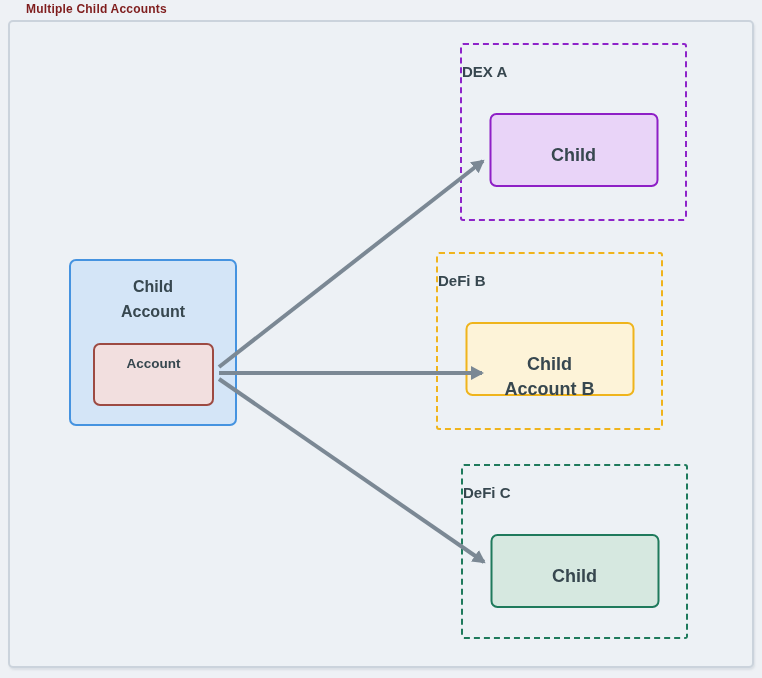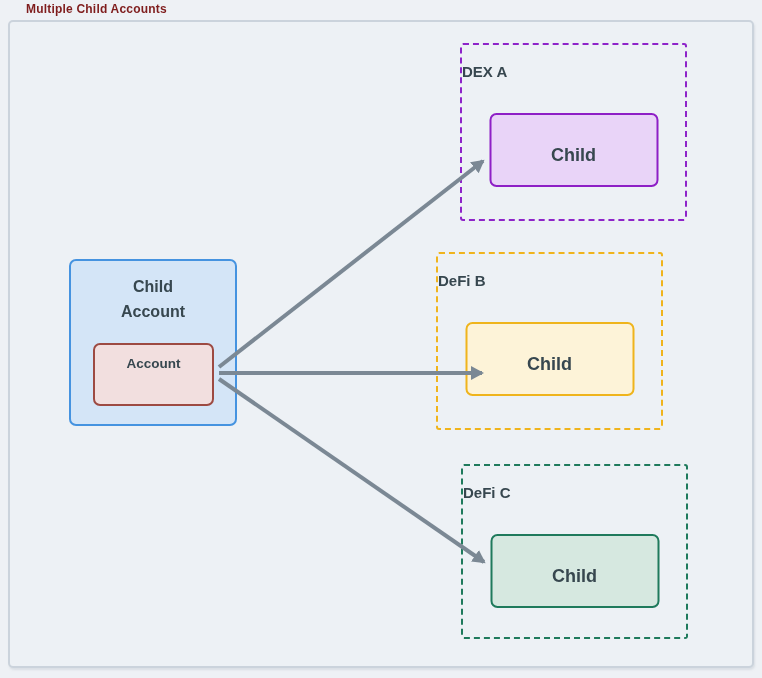--- a/index.html
+++ b/index.html
@@ -142,20 +142,21 @@
       <div>Child</div>
     </div>
   </div>
 </div>
 
 <div class="group group-b">
   <div class="group-name">DeFi B</div>
   <div class="child-box child-b">
     <div class="lbl">
       <div>Child</div>
+      <div>Account B</div>
     </div>
   </div>
 </div>
 
 <div class="group group-c">
   <div class="group-name">DeFi C</div>
   <div class="child-box child-c">
     <div class="lbl">
       <div>Child</div>
     </div>

